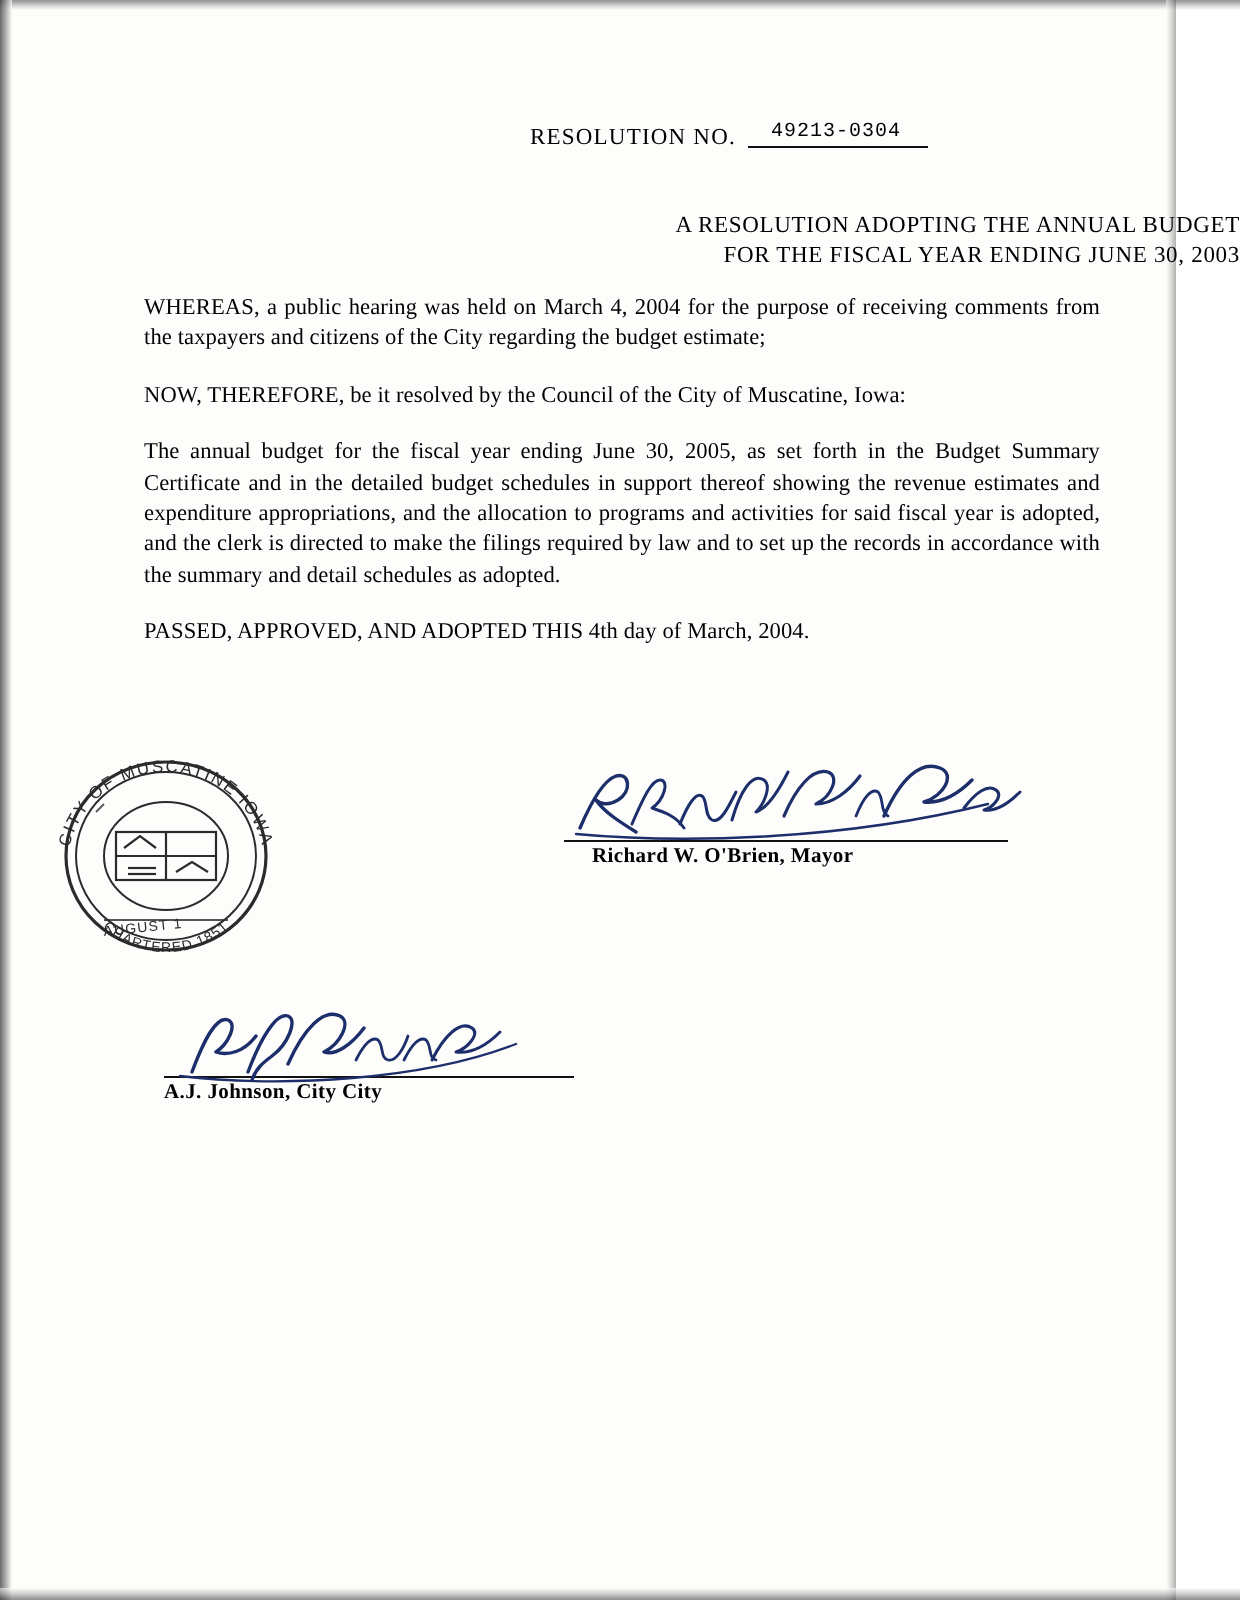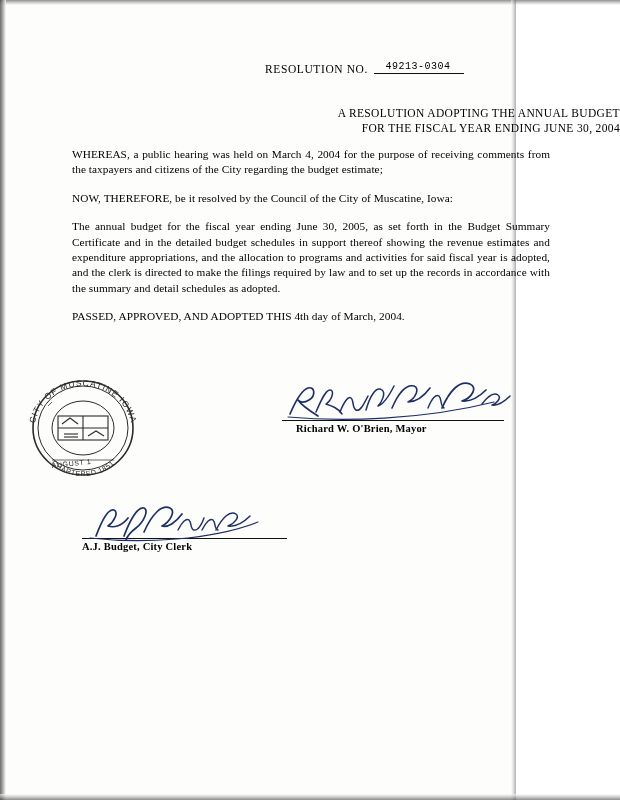--- a/index.html
+++ b/index.html
@@ -13,21 +13,21 @@
     position: relative;
     font-family: "Liberation Serif", serif;
     color: #000000;
     overflow: hidden;
   }
 
   
   #page-scan {
     position: absolute;
     left: 0; top: 0;
-    width: 516px; height: 800px;
+    width: 588px; height: 800px;
     background: #fdfdfb;
     box-sizing: border-box;
   }
   .scan-edge-left {
     position: absolute;
     left: 0; top: 0;
     width: 6px; height: 800px;
     background: linear-gradient(to right, #3a3a3a, #8d8d8d 45%, #fdfdfb);
     opacity: .75;
   }
@@ -208,21 +208,21 @@
   <div class="scan-edge-right"></div>
   <div class="scan-edge-bottom"></div>
 
   <div class="res-no-row">
     <span class="res-no-label">RESOLUTION NO.</span>
     <span class="res-no-value">49213-0304</span>
   </div>
 
   <div class="title-block">
     <div class="title-line1">A RESOLUTION ADOPTING THE ANNUAL BUDGET</div>
-    <div class="title-line2">FOR THE FISCAL YEAR ENDING JUNE 30, 2004</div>
+    <div class="title-line2">FOR THE FISCAL YEAR ENDING JUNE 30, 2003</div>
   </div>
 
   <div class="body-block">
     <p class="para">WHEREAS, a public hearing was held on March 4, 2004 for the purpose of receiving comments from the taxpayers and citizens of the City regarding the budget estimate;</p>
     <p class="para para-gap-lg">NOW, THEREFORE, be it resolved by the Council of the City of Muscatine, Iowa:</p>
     <p class="para">The annual budget for the fiscal year ending June 30, 2005, as set forth in the Budget Summary Certificate and in the detailed budget schedules in support thereof showing the revenue estimates and expenditure appropriations, and the allocation to programs and activities for said fiscal year is adopted, and the clerk is directed to make the filings required by law and to set up the records in accordance with the summary and detail schedules as adopted.</p>
     <p class="para last">PASSED, APPROVED, AND ADOPTED THIS 4th day of March, 2004.</p>
   </div>
 
   <div class="sig-area">
@@ -251,21 +251,21 @@
           <path d="M14 34 C20 18, 26 6, 32 8 C37 10, 32 20, 26 24 C32 26, 40 24, 46 16" stroke-width="1.7"></path>
           <path d="M42 34 C48 18, 56 4, 62 6 C67 8, 62 20, 54 26 C50 29, 46 32, 44 38" stroke-width="1.7"></path>
           <path d="M62 30 C70 12, 80 2, 88 6 C94 9, 88 20, 80 24 C86 26, 94 20, 100 12" stroke-width="1.7"></path>
           <path d="M96 28 C100 20, 104 16, 107 18 C110 21, 108 27, 112 28 C116 29, 120 22, 122 16" stroke-width="1.4"></path>
           <path d="M120 28 C124 20, 128 16, 131 18 C134 21, 132 27, 136 28" stroke-width="1.4"></path>
           <path d="M134 28 C140 16, 148 8, 154 12 C158 15, 152 22, 146 24 C154 25, 162 20, 168 14" stroke-width="1.5"></path>
           <path d="M8 36 C60 42, 130 38, 176 20" stroke-width="1.2"></path>
         </svg>
       </div>
       <div class="sig-rule-clerk"></div>
-      <div class="sig-name" style="padding-left:0">A.J. Budget, City Clerk</div>
+      <div class="sig-name" style="padding-left:0">A.J. Johnson, City City</div>
     </div>
 
     <div class="seal">
       <svg width="122" height="102" viewBox="0 0 122 102" aria-hidden="true">
         <defs>
           <path id="arcTop" d="M12,56 A49,46 0 0 1 110,56"></path>
           <path id="arcBot" d="M16,58 A45,42 0 0 0 106,58"></path>
         </defs>
         <ellipse class="seal-line" cx="61" cy="52" rx="50" ry="47" stroke-width="1.6"></ellipse>
         <ellipse class="seal-line" cx="61" cy="52" rx="45" ry="42" stroke-width="1"></ellipse>

